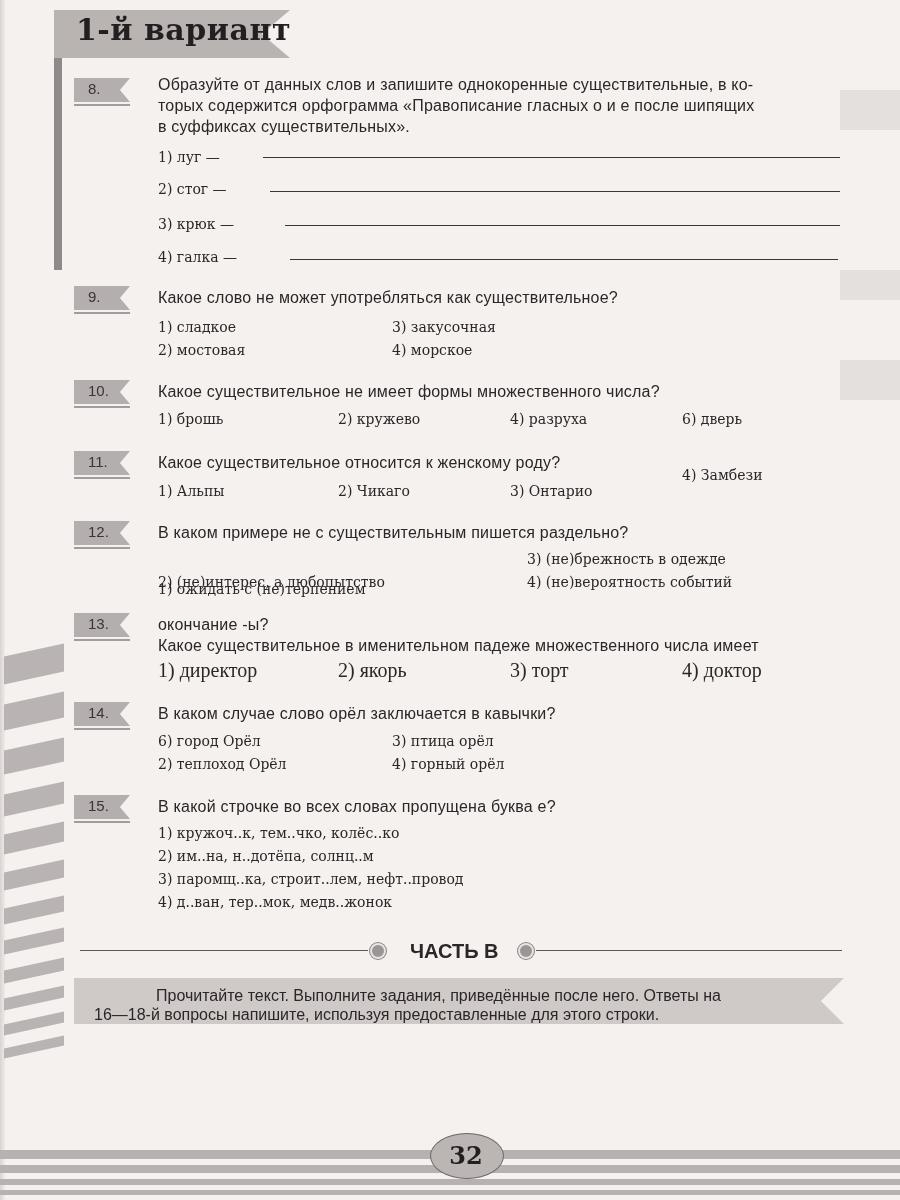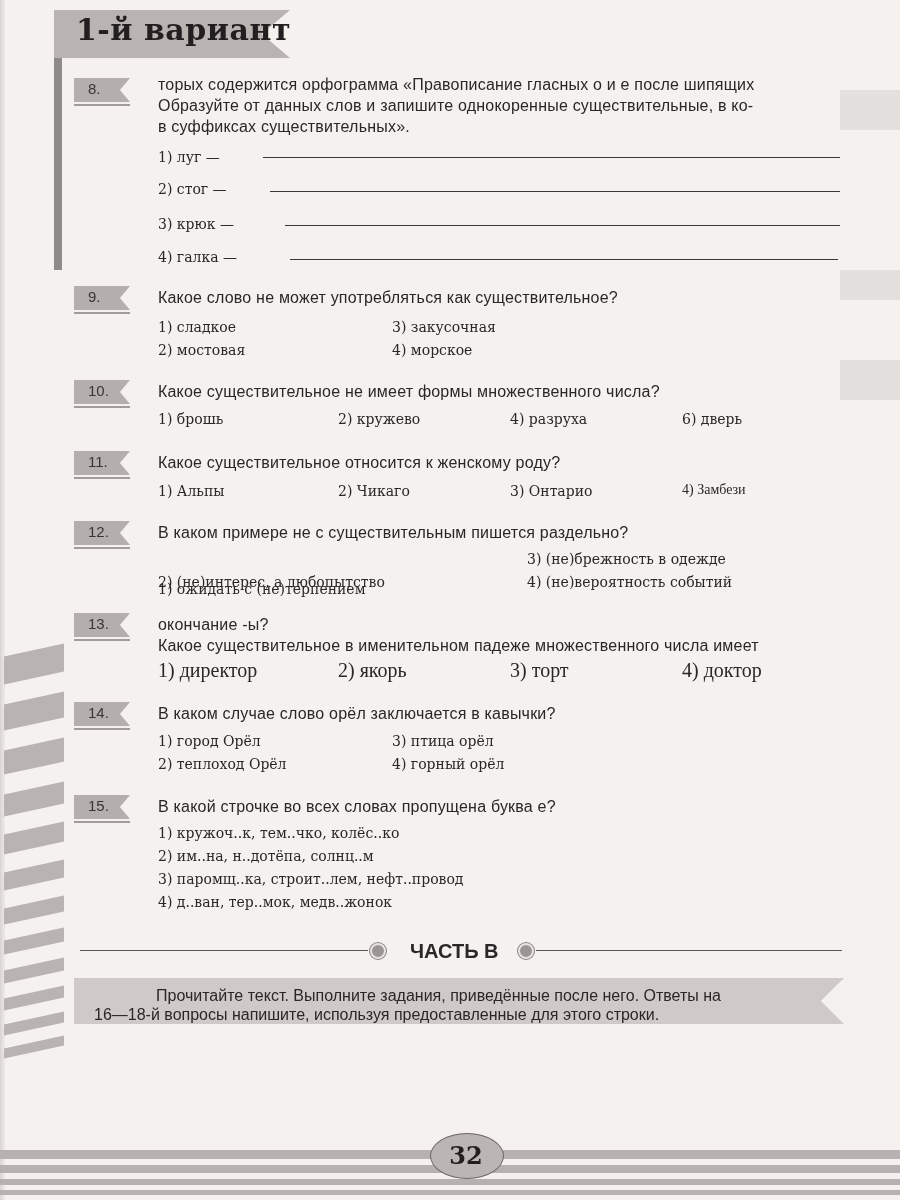--- a/index.html
+++ b/index.html
@@ -99,22 +99,22 @@
   </div>
 
   <div class="variant-banner"></div>
   <div class="variant-title">1-й вариант</div>
   <div class="variant-post"></div>
 
   <div class="qbadge" style="top:78px;"></div>
   <div class="qbadge-line" style="top:104px;"></div>
   <div class="qnum" style="top:80px;">8.</div>
   <div class="qtext" style="top:74px;width:690px;">
+    <div>Образуйте от данных слов и запишите однокоренные существительные, в ко-</div>
     <div>торых содержится орфограмма «Правописание гласных о и е после шипящих</div>
-    <div>Образуйте от данных слов и запишите однокоренные существительные, в ко-</div>
     <div>в суффиксах существительных».</div>
   </div>
 
   <div class="opt" style="left:158px;top:146px;">1) луг —</div>
   <div class="answer-line" style="left:263px;top:157px;width:577px;"></div>
   <input class="answer-input" style="left: 263px; top: 138px; width: 577px;" value="">
 
   <div class="opt" style="left:158px;top:178px;">2) стог —</div>
   <div class="answer-line" style="left:270px;top:191px;width:570px;"></div>
   <input class="answer-input" style="left: 270px; top: 172px; width: 570px;" value="">
@@ -145,21 +145,21 @@
   <div class="opt" style="left:510px;top:408px;">4) разруха</div>
   <div class="opt" style="left:682px;top:408px;">6) дверь</div>
 
   <div class="qbadge" style="top:451px;"></div>
   <div class="qbadge-line" style="top:477px;"></div>
   <div class="qnum" style="top:453px;">11.</div>
   <div class="qtext" style="top:452px;">Какое существительное относится к женскому роду?</div>
   <div class="opt" style="left:158px;top:480px;">1) Альпы</div>
   <div class="opt" style="left:338px;top:480px;">2) Чикаго</div>
   <div class="opt" style="left:510px;top:480px;">3) Онтарио</div>
-  <div class="opt" style="left:682px;top:479px;font-family:Liberation Serif, serif;">4) Замбези</div>
+  <div class="opt" style="left:682px;top:464px;">4) Замбези</div>
 
   <div class="qbadge" style="top:521px;"></div>
   <div class="qbadge-line" style="top:547px;"></div>
   <div class="qnum" style="top:523px;">12.</div>
   <div class="qtext" style="top:522px;">В каком примере не с существительным пишется раздельно?</div>
   <div class="opt" style="left:158px;top:548px;margin-top:30px;">1) ожидать с (не)терпением</div>
   <div class="opt" style="left:158px;top:571px;">2) (не)интерес, а любопытство</div>
   <div class="opt" style="left:527px;top:548px;">3) (не)брежность в одежде</div>
   <div class="opt" style="left:527px;top:571px;">4) (не)вероятность событий</div>
 
@@ -172,21 +172,21 @@
   </div>
   <div class="opt condensed" style="left:158px;top:659px;">1) директор</div>
   <div class="opt condensed" style="left:338px;top:659px;">2) якорь</div>
   <div class="opt condensed" style="left:510px;top:659px;">3) торт</div>
   <div class="opt condensed" style="left:682px;top:659px;">4) доктор</div>
 
   <div class="qbadge" style="top:702px;"></div>
   <div class="qbadge-line" style="top:728px;"></div>
   <div class="qnum" style="top:704px;">14.</div>
   <div class="qtext" style="top:703px;">В каком случае слово орёл заключается в кавычки?</div>
-  <div class="opt" style="left:158px;top:730px;">1) город Орёл</div>
+  <div class="opt" style="left:158px;top:730px;">6) город Орёл</div>
   <div class="opt" style="left:158px;top:753px;">2) теплоход Орёл</div>
   <div class="opt" style="left:392px;top:730px;">3) птица орёл</div>
   <div class="opt" style="left:392px;top:753px;">4) горный орёл</div>
 
   <div class="qbadge" style="top:795px;"></div>
   <div class="qbadge-line" style="top:821px;"></div>
   <div class="qnum" style="top:797px;">15.</div>
   <div class="qtext" style="top:796px;">В какой строчке во всех словах пропущена буква е?</div>
   <div class="opt" style="left:158px;top:822px;">1) кружоч..к, тем..чко, колёс..ко</div>
   <div class="opt" style="left:158px;top:845px;">2) им..на, н..дотёпа, солнц..м</div>

